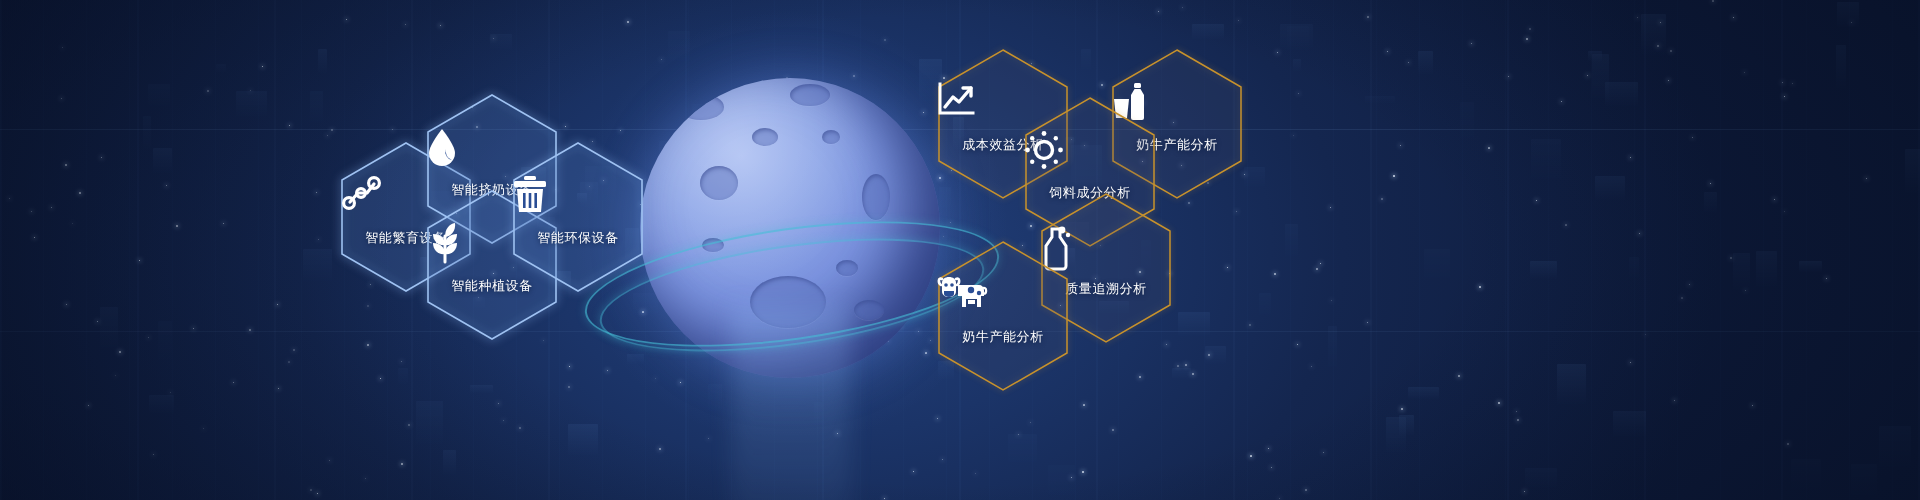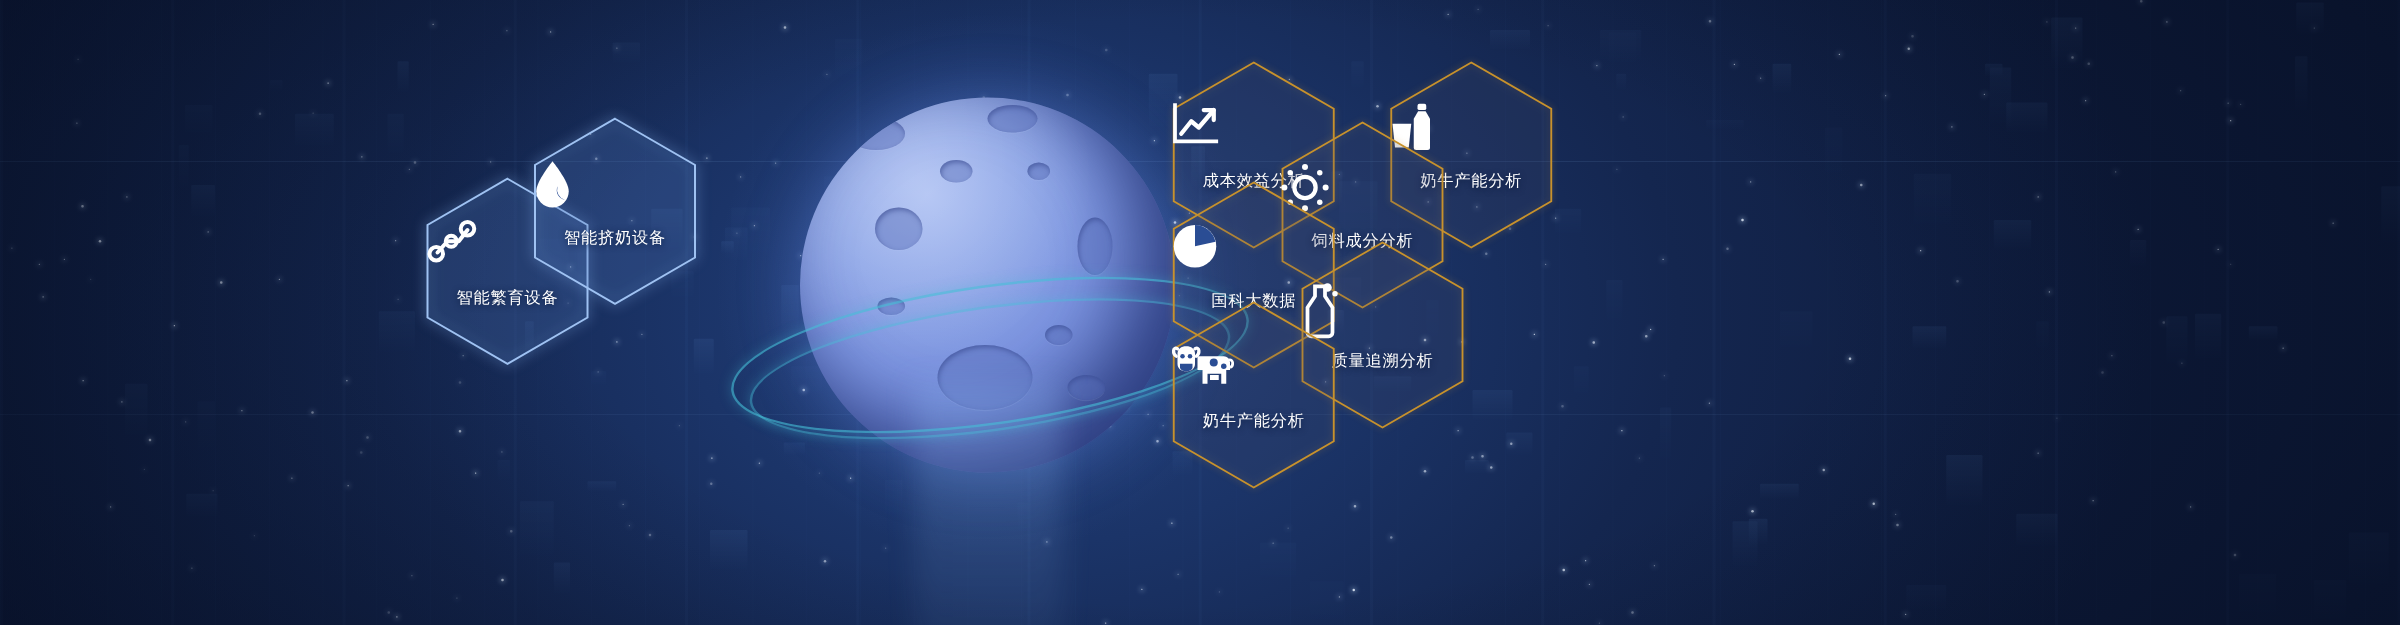--- a/index.html
+++ b/index.html
@@ -541,21 +541,53 @@
     </svg>
     <span class="hex-icon">
       <svg width="32" height="40" viewBox="0 0 32 40">
         <path d="M16 2 C16 2 3 18 3 26 a13 13 0 0 0 26 0 C29 18 16 2 16 2 Z" fill="#fff"></path>
         <path d="M20 22 a8 8 0 0 0 6 11 a9 9 0 0 1 -6 -11 Z" fill="#2a4d94"></path>
       </svg>
     </span>
     <span class="hex-label">智能挤奶设备</span>
   </div>
 
-
+  <div class="hex hex-left" style="left:426px; top:189px;">
+    <svg width="132" height="152" viewBox="0 0 132 152" aria-hidden="true">
+      <polygon points="66,2 130,39 130,113 66,150 2,113 2,39"></polygon>
+    </svg>
+    <span class="hex-icon">
+      <svg width="38" height="40" viewBox="0 0 38 40">
+        <path d="M19 39 L19 13" stroke="#fff" stroke-width="3" stroke-linecap="round"></path>
+        <path d="M19 14 C19 6 23 1 29 0 C30 7 26 13 19 14 Z" fill="#fff"></path>
+        <path d="M19 22 C19 15 24 11 31 11 C31 18 26 23 19 22 Z" fill="#fff"></path>
+        <path d="M19 22 C19 15 14 11 7 11 C7 18 12 23 19 22 Z" fill="#fff"></path>
+        <path d="M19 31 C19 24 24 20 31 20 C31 27 26 32 19 31 Z" fill="#fff"></path>
+        <path d="M19 31 C19 24 14 20 7 20 C7 27 12 32 19 31 Z" fill="#fff"></path>
+      </svg>
+    </span>
+    <span class="hex-label">智能种植设备</span>
+  </div>
+
+  <div class="hex hex-left" style="left:512px; top:141px;">
+    <svg width="132" height="152" viewBox="0 0 132 152" aria-hidden="true">
+      <polygon points="66,2 130,39 130,113 66,150 2,113 2,39"></polygon>
+    </svg>
+    <span class="hex-icon">
+      <svg width="36" height="38" viewBox="0 0 36 38">
+        <rect x="2" y="6" width="32" height="6" rx="1.5" fill="#fff"></rect>
+        <rect x="12" y="1" width="12" height="4" rx="1.5" fill="#fff"></rect>
+        <path d="M5 14 L31 14 L29 37 L7 37 Z" fill="#fff"></path>
+        <rect x="11" y="18" width="2.6" height="15" fill="#2a4d94"></rect>
+        <rect x="16.7" y="18" width="2.6" height="15" fill="#2a4d94"></rect>
+        <rect x="22.4" y="18" width="2.6" height="15" fill="#2a4d94"></rect>
+      </svg>
+    </span>
+    <span class="hex-label">智能环保设备</span>
+  </div>
 
   <div class="hex hex-right" style="left:937px; top:48px;">
     <svg width="132" height="152" viewBox="0 0 132 152" aria-hidden="true">
       <polygon points="66,2 130,39 130,113 66,150 2,113 2,39"></polygon>
     </svg>
     <span class="hex-icon">
       <svg width="38" height="36" viewBox="0 0 38 36">
         <path d="M3 2 L3 31 L36 31" stroke="#fff" stroke-width="3" fill="none" stroke-linecap="square"></path>
         <path d="M8 25 L16 15 L22 20 L34 6" stroke="#fff" stroke-width="3.4" fill="none" stroke-linejoin="round" stroke-linecap="round"></path>
         <path d="M26 6 L34 6 L34 14" stroke="#fff" stroke-width="3.4" fill="none" stroke-linejoin="round" stroke-linecap="round"></path>
@@ -592,32 +624,20 @@
         <circle cx="8.2" cy="8.2" r="2.2" fill="#fff"></circle>
         <circle cx="31.8" cy="8.2" r="2.2" fill="#fff"></circle>
         <circle cx="8.2" cy="31.8" r="2.2" fill="#fff"></circle>
         <circle cx="31.8" cy="31.8" r="2.2" fill="#fff"></circle>
       </svg>
     </span>
     <span class="hex-label">饲料成分分析</span>
   </div>
 
 
-  <div class="hex hex-right" style="left:937px; top:144px;">
-    <svg width="132" height="152" viewBox="0 0 132 152" aria-hidden="true">
-      <polygon points="66,2 130,39 130,113 66,150 2,113 2,39"></polygon>
-    </svg>
-    <span class="hex-icon">
-      <svg width="38" height="38" viewBox="0 0 38 38">
-        <circle cx="19" cy="19" r="17" fill="#fff"></circle>
-        <path d="M19 19 L19 2 A17 17 0 0 1 35.4 15.3 Z" fill="#2a4d94"></path>
-      </svg>
-    </span>
-    <span class="hex-label">国科大数据</span>
-  </div>
 
   <div class="hex hex-right" style="left:1040px; top:192px;">
     <svg width="132" height="152" viewBox="0 0 132 152" aria-hidden="true">
       <polygon points="66,2 130,39 130,113 66,150 2,113 2,39"></polygon>
     </svg>
     <span class="hex-icon">
       <svg width="32" height="44" viewBox="0 0 32 44">
         <circle cx="22" cy="4" r="3.4" fill="#fff"></circle>
         <circle cx="28" cy="9" r="2.2" fill="#fff"></circle>
         <path d="M12 3 L20 3 L20 11 L26 20 L26 40 a3 3 0 0 1 -3 3 L9 43 a3 3 0 0 1 -3 -3 L6 20 L12 11 Z" fill="none" stroke="#fff" stroke-width="3"></path>

